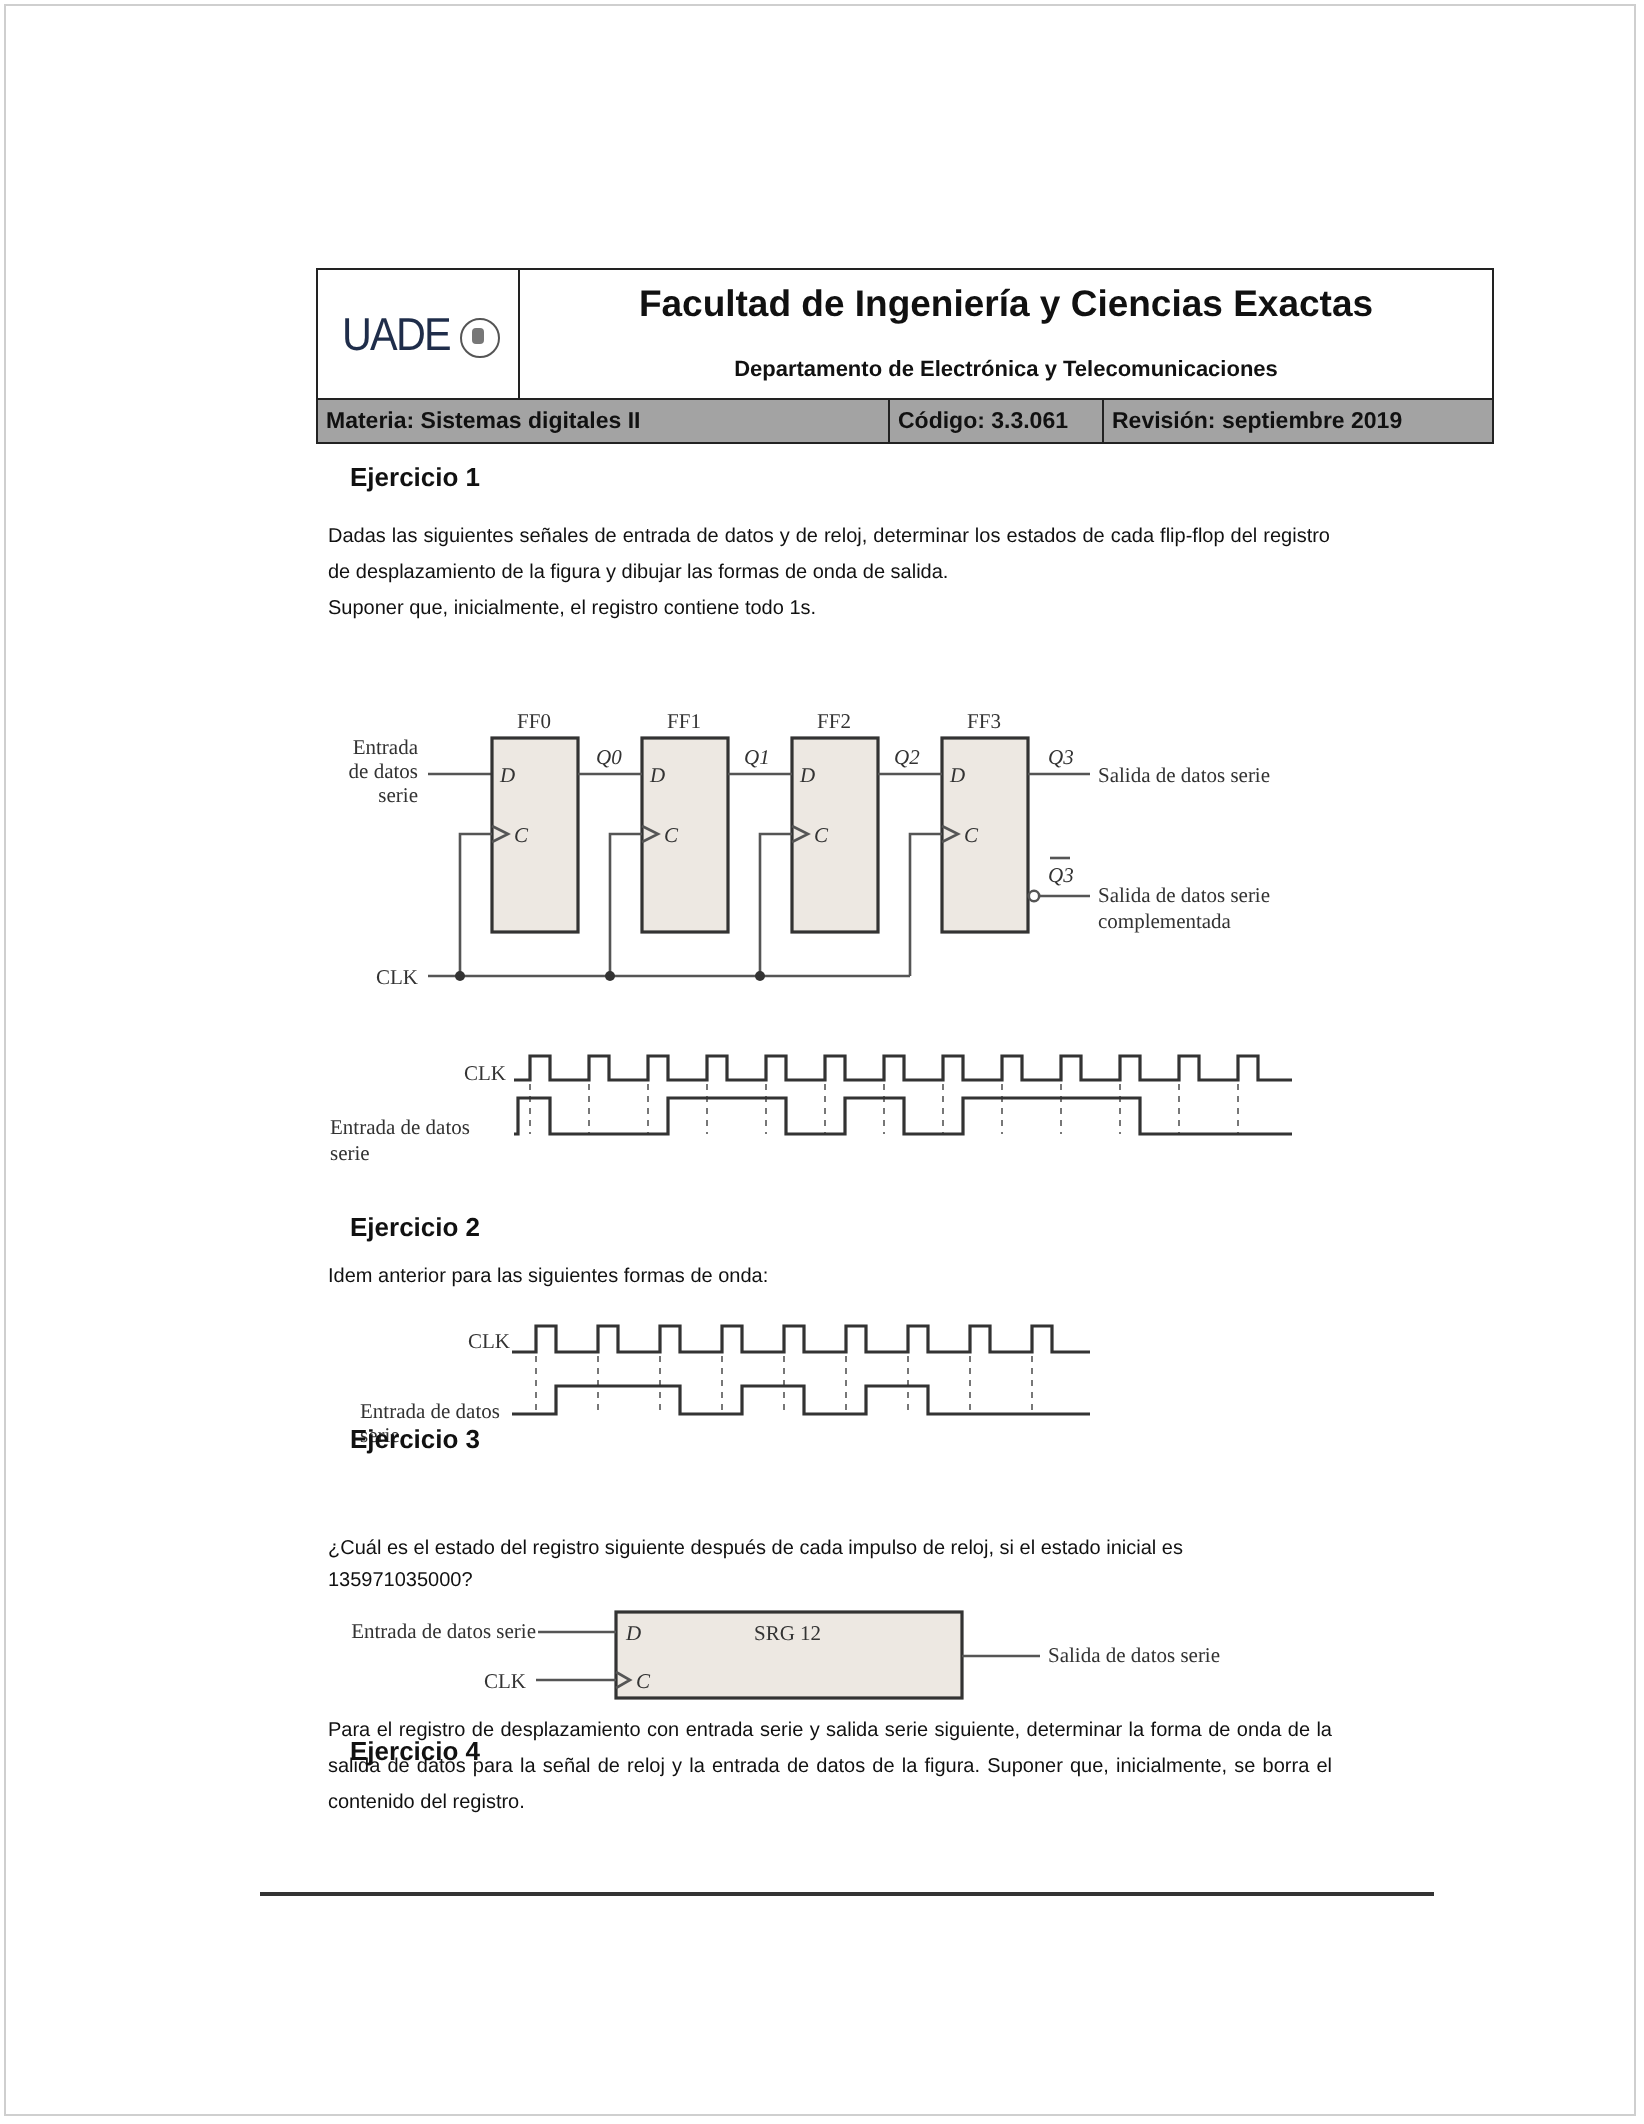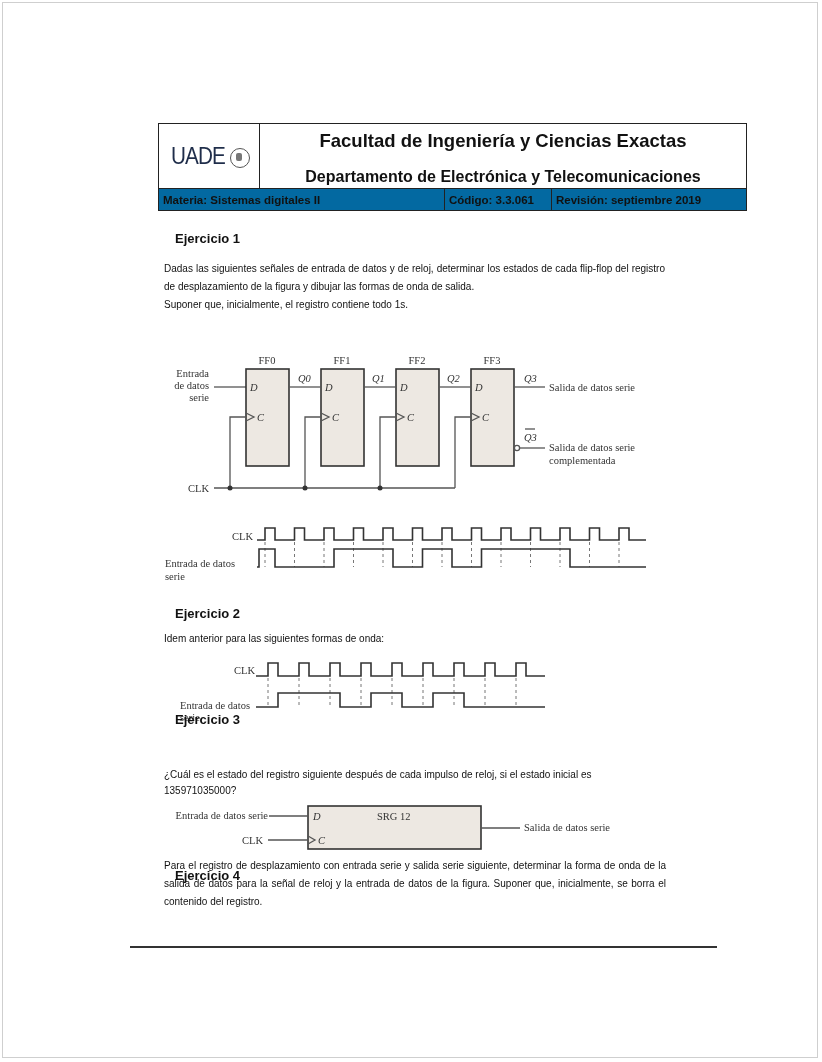--- a/index.html
+++ b/index.html
@@ -1,26 +1,26 @@
 <!DOCTYPE html>
 <html><head>
 <meta charset="utf-8">
 <style>
   html,body{margin:0;padding:0;background:#fff;}
   body{width:822px;height:1062px;position:relative;overflow:hidden;font-family:"Liberation Sans",sans-serif;color:#111;}
   .page-border{position:absolute;left:2px;top:2px;width:816px;height:1056px;border:1px solid #cfcfcf;box-sizing:border-box;}
-  .header{position:absolute;left:158px;top:123px;width:589px;height:88px;border:1.5px solid #222;box-sizing:border-box;}
+  .header{position:absolute;left:158px;top:134px;width:589px;height:88px;border:1.5px solid #222;box-sizing:border-box;}
   .logo-cell{position:absolute;left:0;top:0;width:101px;height:64px;border-right:1.5px solid #222;box-sizing:border-box;display:flex;align-items:center;justify-content:center;}
   .logo-text{font-family:"Liberation Sans",sans-serif;font-size:23px;color:#1f2d4a;letter-spacing:-1px;transform:scaleX(0.9);}
   .seal{width:18px;height:18px;border:1px solid #555;border-radius:50%;margin-left:2px;display:inline-block;position:relative;top:2px;}
   .seal::after{content:"";position:absolute;left:5px;top:4px;width:6px;height:8px;background:#777;border-radius:2px;}
   .title-cell{position:absolute;left:101px;top:0;right:0;height:64px;}
   .title{position:absolute;left:0;right:0;top:6px;text-align:center;font-size:18.5px;font-weight:bold;}
-  .subtitle{position:absolute;left:0;right:0;top:44px;text-align:center;font-size:16px;font-weight:bold;}
-  .meta-row{position:absolute;left:0;top:64px;right:0;height:22px;background:#0369a1;border-top:1.5px solid #222;box-sizing:border-box;font-size:11.5px;font-weight:bold;}
+  .subtitle{position:absolute;left:0;right:0;top:44px;text-align:center;font-size:11px;font-weight:bold;}
+  .meta-row{position:absolute;left:0;top:64px;right:0;height:22px;background:#a3a3a3;border-top:1.5px solid #222;box-sizing:border-box;font-size:11.5px;font-weight:bold;}
   .meta-cell{position:absolute;top:0;height:100%;display:flex;align-items:center;padding-left:4px;box-sizing:border-box;}
   .m1{left:0;width:286px;border-right:1.5px solid #222;}
   .m2{left:286px;width:107px;border-right:1.5px solid #222;}
   .m3{left:393px;right:0;}
   .h-ex{position:absolute;left:164px;font-size:13px;font-weight:bold;padding-left:11px;}
   .para{position:absolute;left:164px;width:501px;font-size:10px;line-height:18px;text-align:justify;}
   .para p{margin:0;}
   svg text{font-family:"Liberation Serif",serif;fill:#333;}
   .rule{position:absolute;left:130px;top:946px;width:587px;height:1.5px;background:#333;}
 </style>

